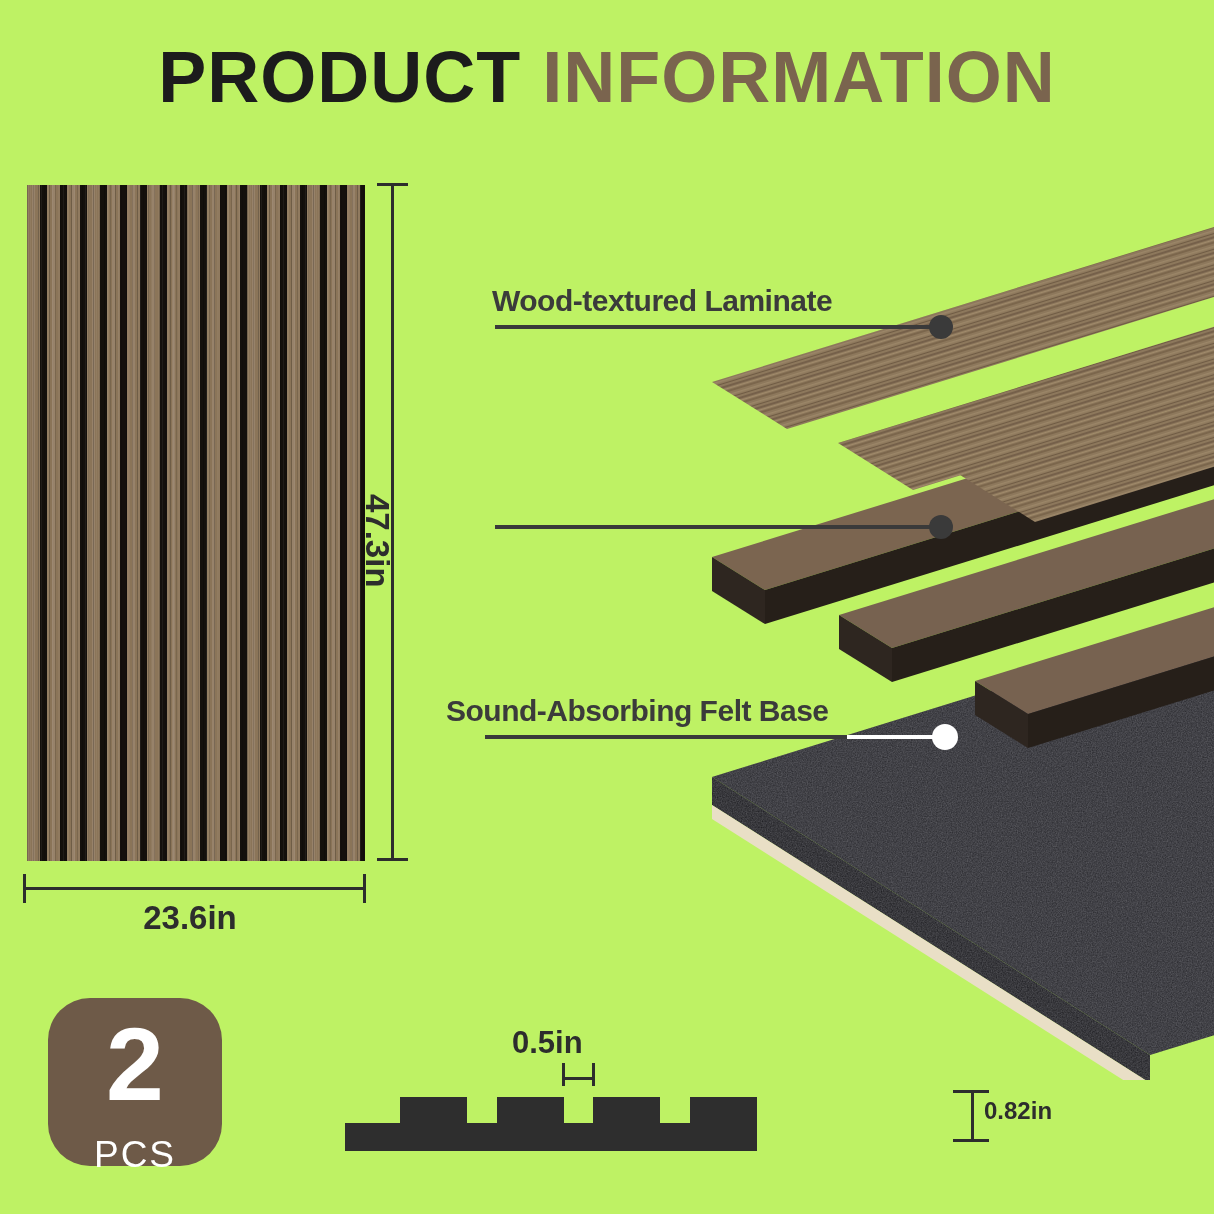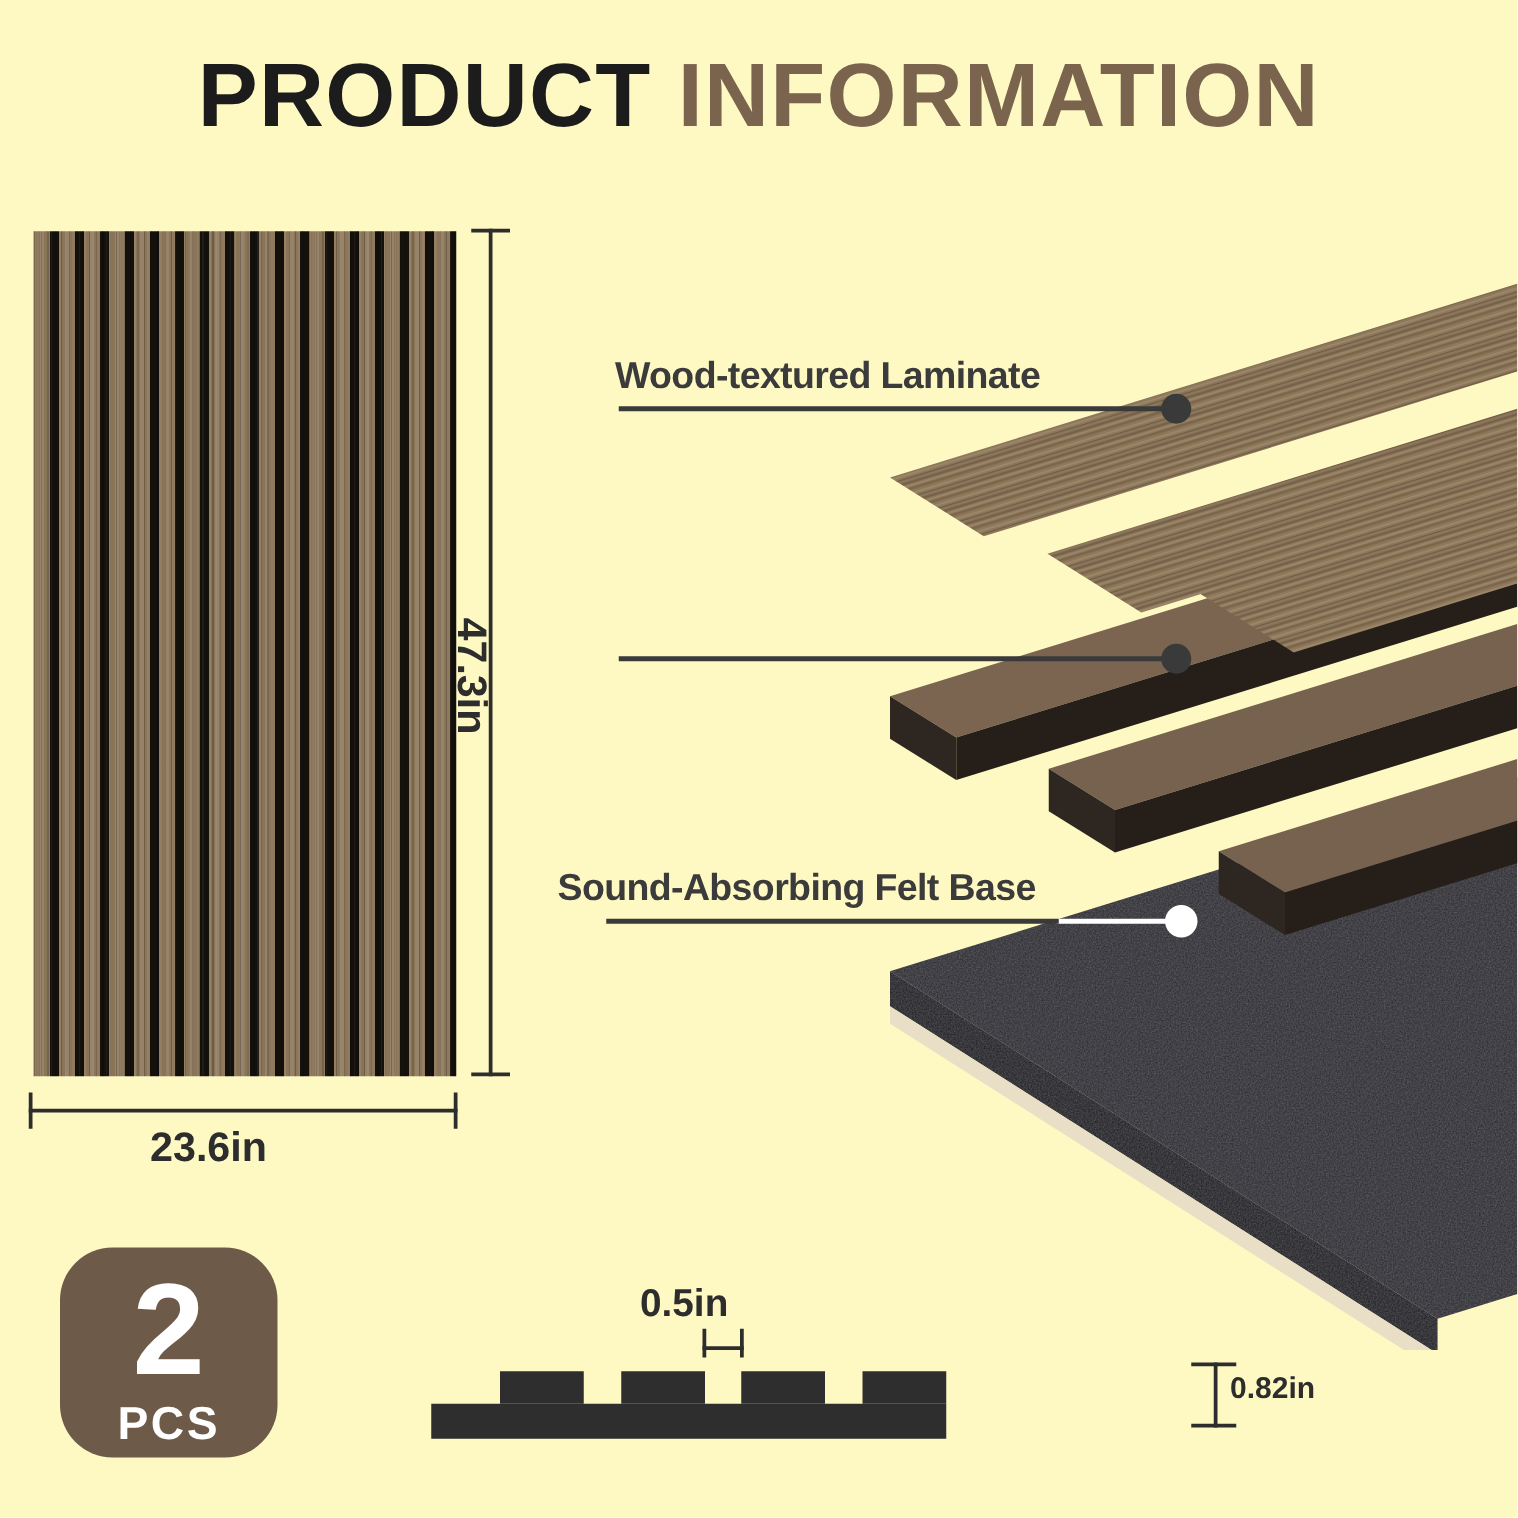--- a/index.html
+++ b/index.html
@@ -6,21 +6,21 @@
     --accent-brown:#7a644e;
     --badge-brown:#6e5a48;
     --label-gray:#3b3b3b;
     --dim-gray:#2d2d2d;
     --profile-dark:#2e2e2e;
     --felt-dark:#26262b;
     --cream:#e9dfc6;
   }
   html,body{margin:0;padding:0;background:#ffffff;}
   #stage{
-    position:relative;width:1214px;height:1214px;background:#fef9c3;
+    position:relative;width:1214px;height:1214px;background:#bef264;
     font-family:"Liberation Sans",sans-serif;overflow:hidden;
   }
   
   #title{
     position:absolute;top:36px;left:0;width:1214px;text-align:center;
     font-size:72px;font-weight:700;letter-spacing:1px;white-space:nowrap;
   }
   #title .t-black{color:#1c1c1c;}
   #title .t-brown{color:var(--accent-brown);}
   
@@ -34,28 +34,28 @@
         #14100c 13px 20px);
   }
   
   .dim{position:absolute;background:var(--dim-gray);}
   .dim-label{
     position:absolute;color:var(--dim-gray);font-weight:700;font-size:33px;white-space:nowrap;
   }
   #vdim-label{
     left:396px;top:494px;transform:rotate(90deg);transform-origin:left top;
   }
-  #hdim-label{left:120px;top:899px;width:140px;text-align:left;}
+  #hdim-label{left:120px;top:899px;width:140px;text-align:center;}
   
   #badge{
     position:absolute;left:48px;top:998px;width:174px;height:168px;border-radius:42px;
     background:var(--badge-brown);color:#ffffff;text-align:center;
   }
   #badge .badge-num{display:block;font-size:104px;font-weight:700;line-height:1;margin-top:14px;}
-  #badge .badge-unit{display:block;font-size:37px;font-weight:700;letter-spacing:2px;margin-top:2px;}
+  #badge .badge-unit{display:block;font-size:37px;font-weight:400;letter-spacing:2px;margin-top:18px;}
   
   .layer-label{
     position:absolute;color:var(--label-gray);font-weight:700;font-size:30px;
     letter-spacing:-0.5px;white-space:nowrap;
   }
   #label-laminate{left:492px;top:284px;}
   #label-mdf{left:492px;top:484px;}
   #label-felt{left:410px;top:694px;margin-left:36px;}
   
   #diagram{position:absolute;left:440px;top:180px;width:774px;height:900px;}

